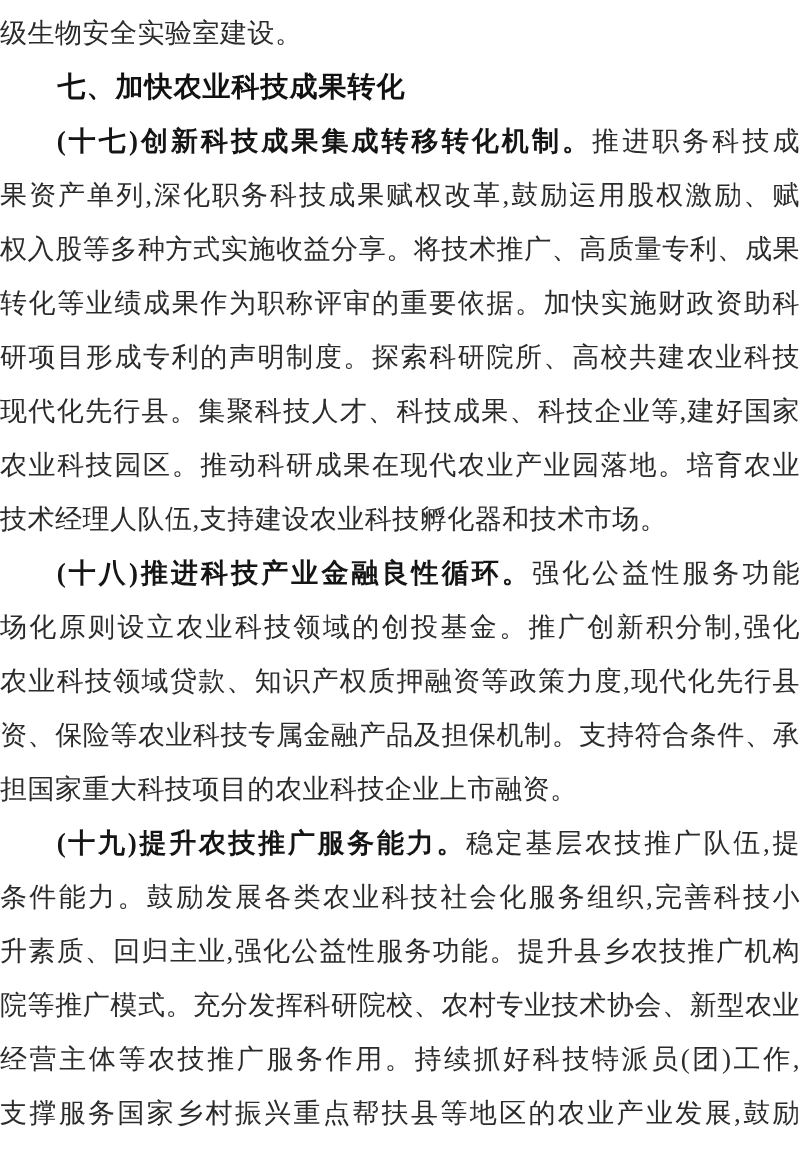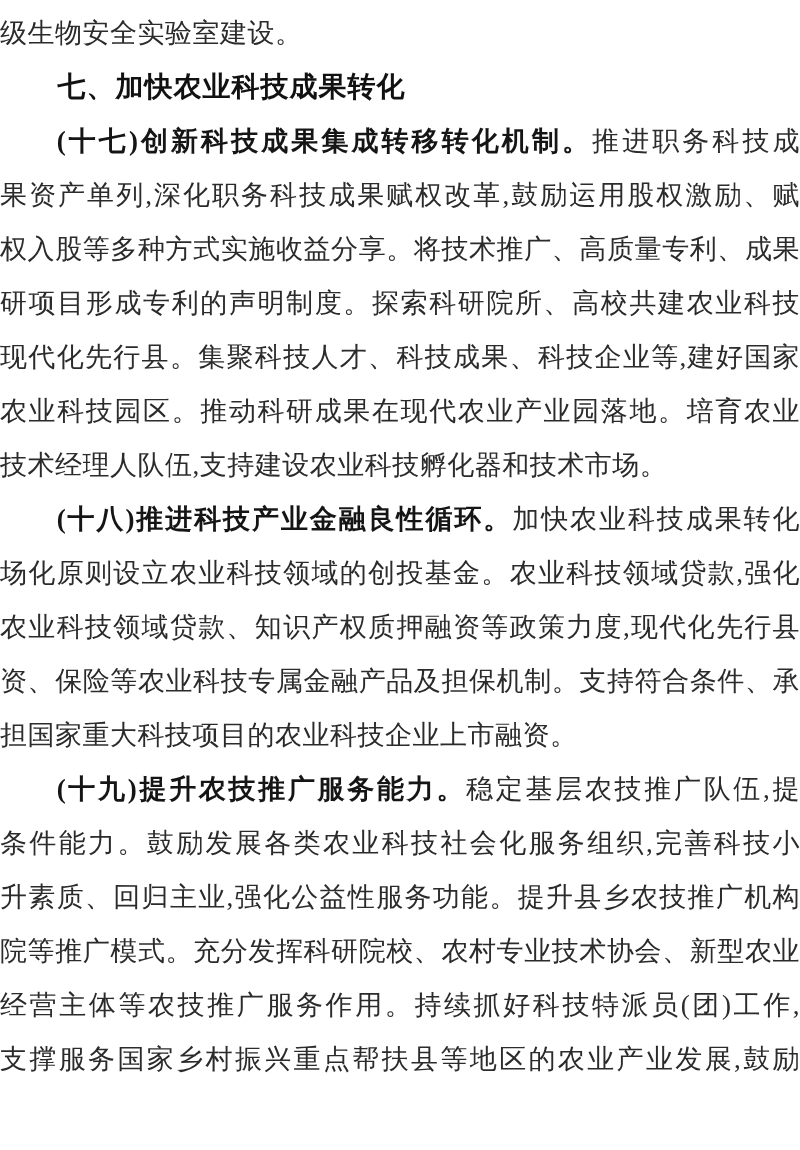--- a/index.html
+++ b/index.html
@@ -74,43 +74,46 @@
   </div>
 
   <div class="ln">
     <span>果资产单列,深化职务科技成果赋权改革,鼓励运用股权激励、赋</span>
   </div>
 
   <div class="ln">
     <span>权入股等多种方式实施收益分享。将技术推广、高质量专利、成果</span>
   </div>
 
+  <div class="ln">
+    <span>转化等业绩成果作为职称评审的重要依据。加快实施财政资助科</span>
+  </div>
 
   <div class="ln">
     <span>研项目形成专利的声明制度。探索科研院所、高校共建农业科技</span>
   </div>
 
   <div class="ln">
     <span>现代化先行县。集聚科技人才、科技成果、科技企业等,建好国家</span>
   </div>
 
   <div class="ln">
     <span>农业科技园区。推动科研成果在现代农业产业园落地。培育农业</span>
   </div>
 
   <div class="ln end">
     <span>技术经理人队伍,支持建设农业科技孵化器和技术市场。</span>
   </div>
 
   <div class="ln indent">
-    <span class="lead">(十八)推进科技产业金融良性循环。</span><span>加快农业科技成果转化</span>
+    <span class="lead">(十八)推进科技产业金融良性循环。</span><span>强化公益性服务功能</span>
   </div>
 
   <div class="ln">
-    <span>场化原则设立农业科技领域的创投基金。农业科技领域贷款,强化</span>
+    <span>场化原则设立农业科技领域的创投基金。推广创新积分制,强化</span>
   </div>
 
   <div class="ln">
     <span>农业科技领域贷款、知识产权质押融资等政策力度,现代化先行县</span>
   </div>
 
   <div class="ln">
     <span>资、保险等农业科技专属金融产品及担保机制。支持符合条件、承</span>
   </div>
 

